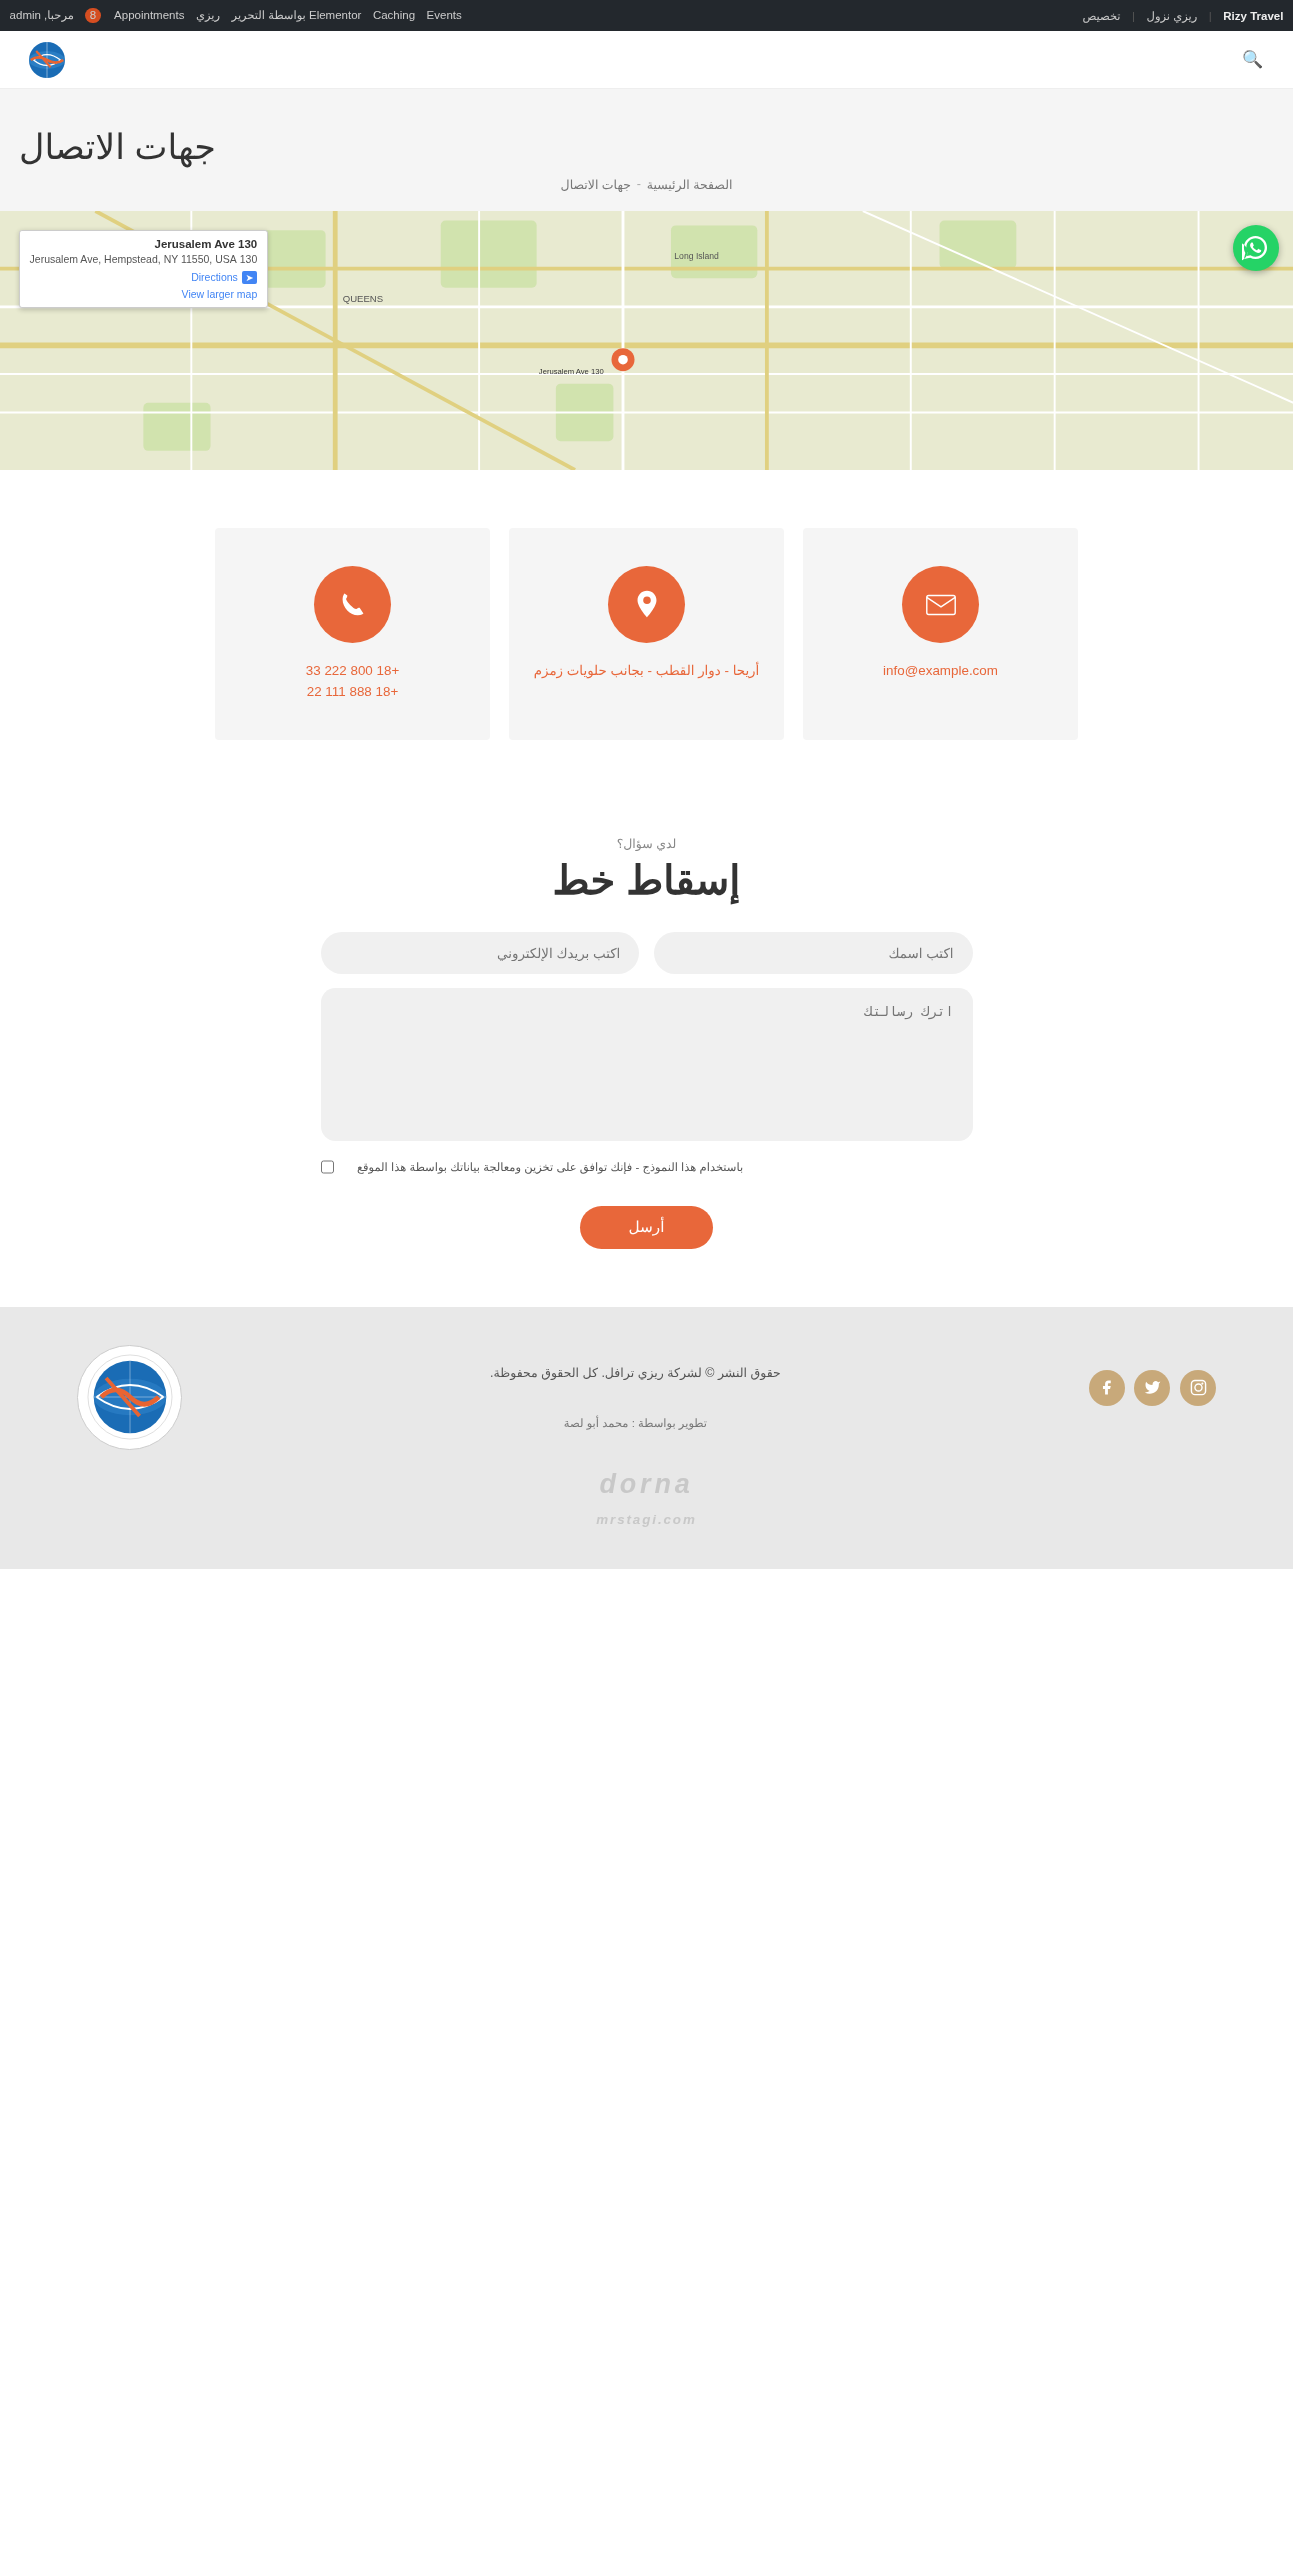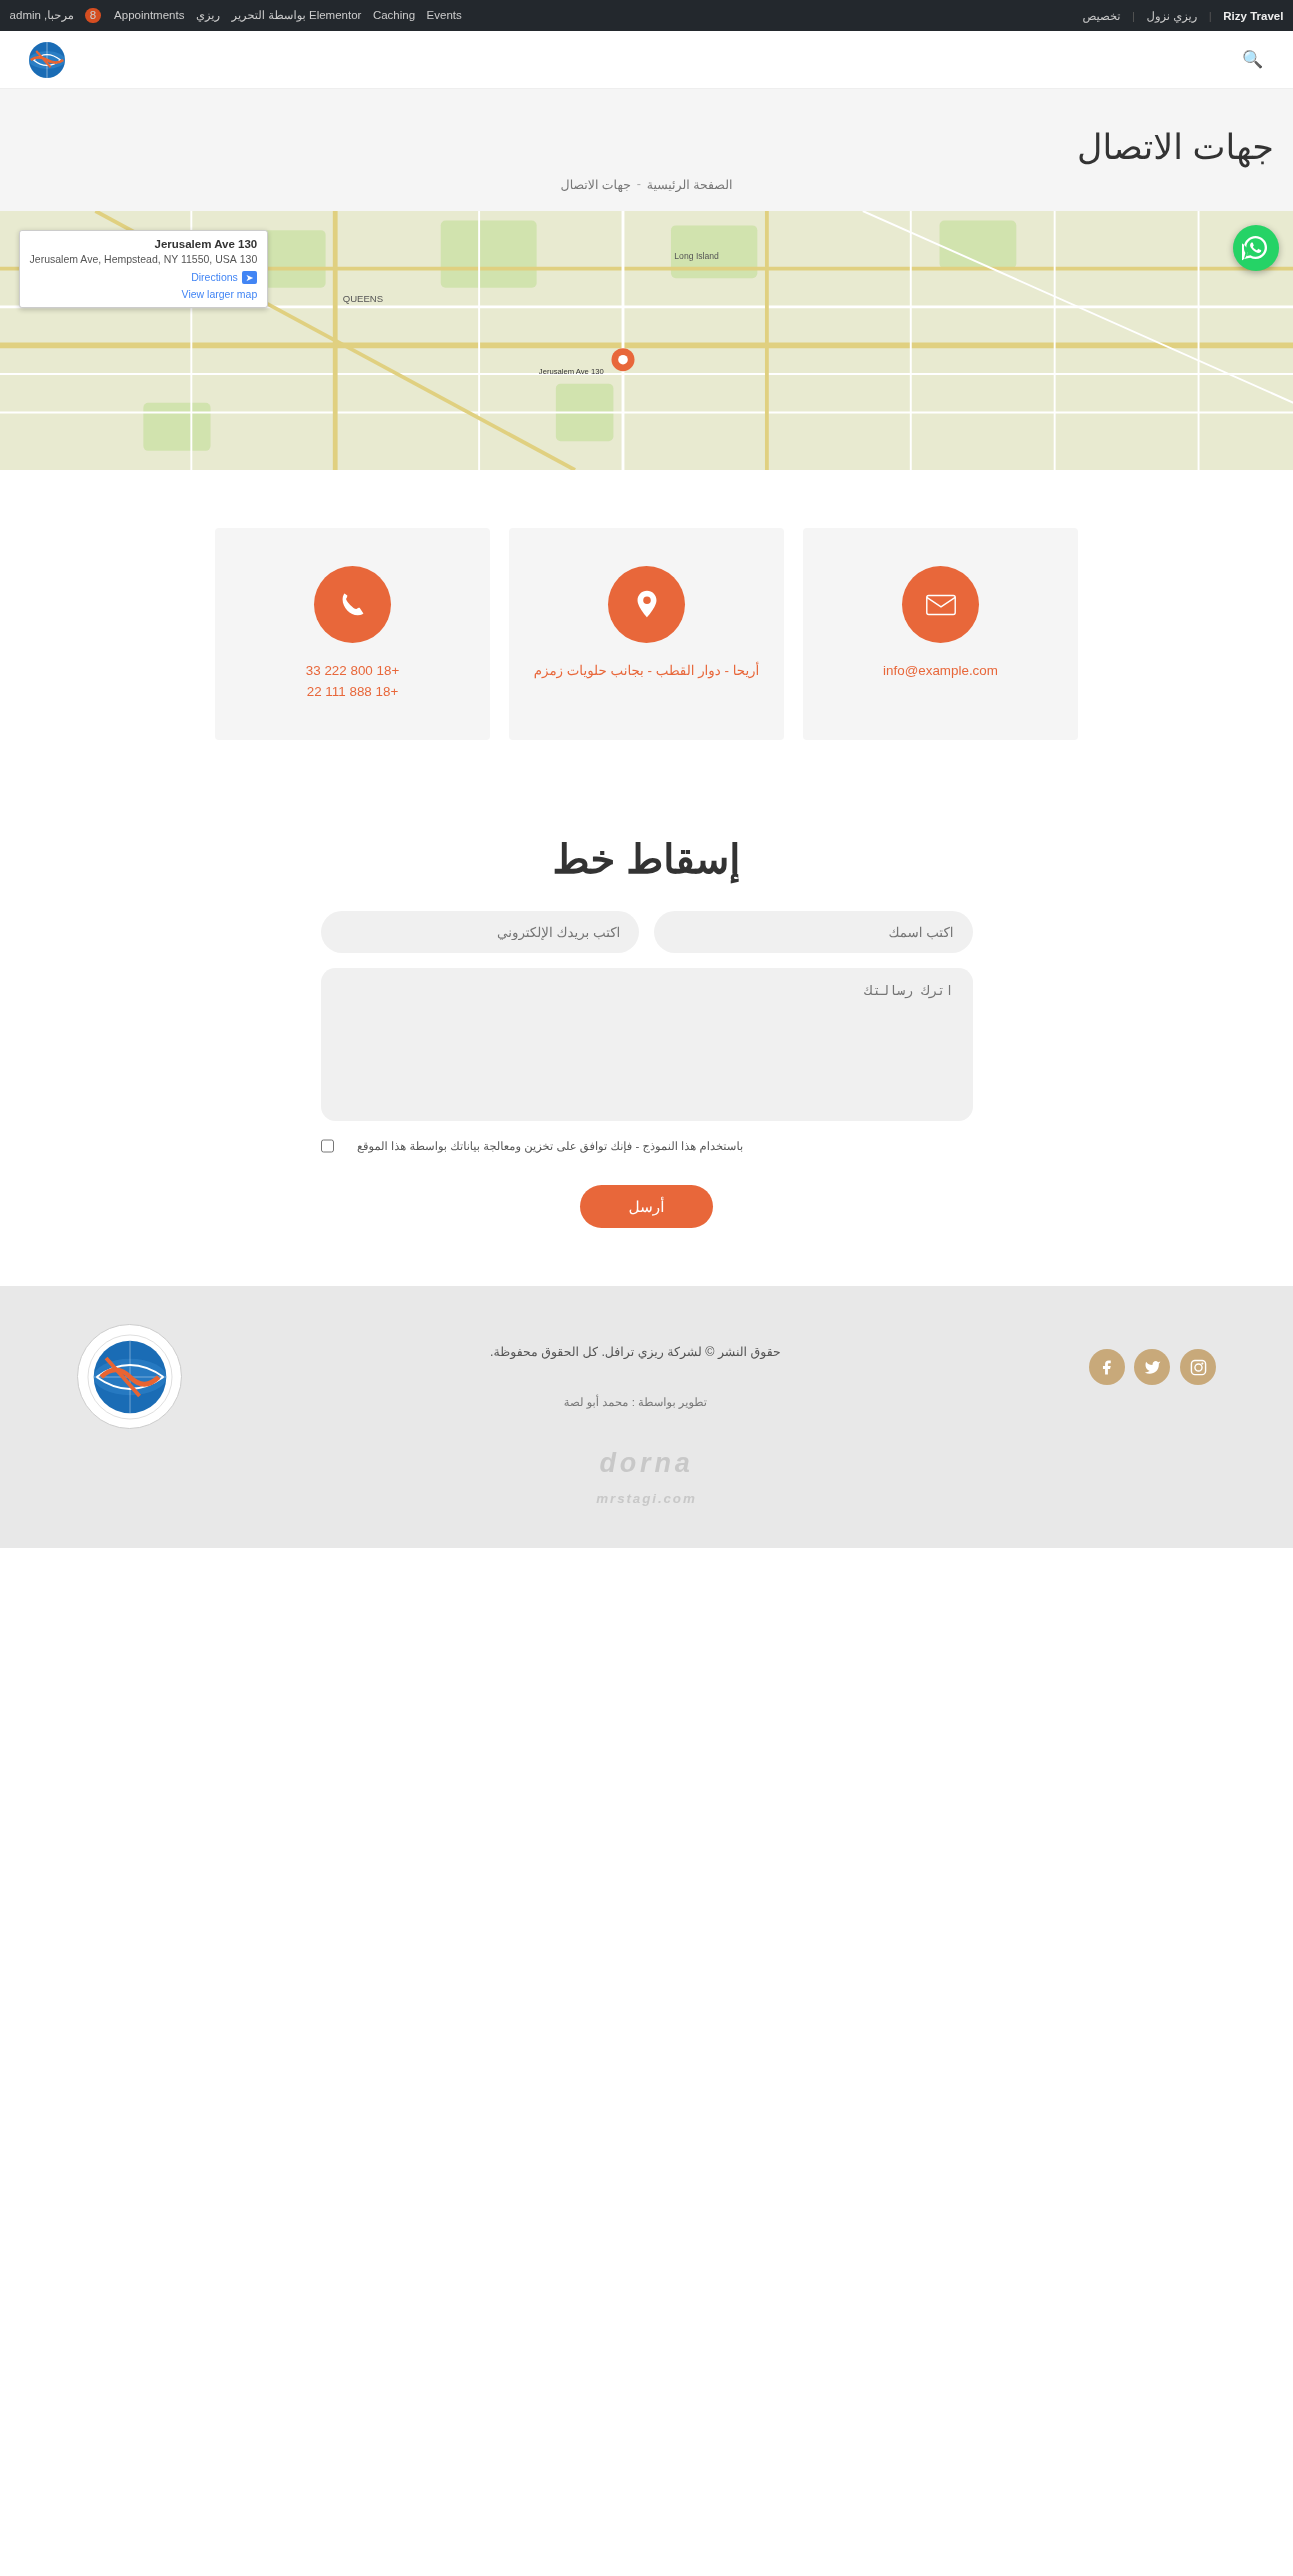--- a/index.html
+++ b/index.html
@@ -54,21 +54,21 @@
       top: 31px;
       z-index: 100;
     }
     .header-search { font-size: 17px; color: #555; cursor: pointer; }
     .header-logo { display: flex; align-items: center; }
     .logo-svg { width: 36px; height: 36px; }
 
     
     .page-title-section {
       background: #f5f5f5;
-      text-align: right;
+      text-align: left;
       padding: 38px 19px 19px;
     }
     .page-title-section h1 {
       font-size: 35px;
       font-weight: normal;
       color: #333;
       margin-bottom: 9.6px;
     }
     .breadcrumb {
       font-size: 12.5px;
@@ -443,20 +443,21 @@
       </div>
       <div class="contact-card-text">
         <span>+18 800 222 33</span><br>
         <span>+18 888 111 22</span>
       </div>
     </div>
   </div>
 </section>
 
 <section class="drop-line-section">
+  <div class="drop-line-sub">لدي سؤال؟</div>
   <div class="drop-line-title">إسقاط خط</div>
   <div class="form-container">
     <div class="form-row">
       <input type="text" class="form-input" placeholder="اكتب اسمك" style="">
       <input type="email" class="form-input" placeholder="اكتب بريدك الإلكتروني" style="">
     </div>
     <textarea class="form-textarea" placeholder="اترك رسالتك" style=""></textarea>
     <div class="form-checkbox-row">
       <span>باستخدام هذا النموذج - فإنك توافق على تخزين ومعالجة بياناتك بواسطة هذا الموقع</span>
       <input type="checkbox" class="form-checkbox" style="">

